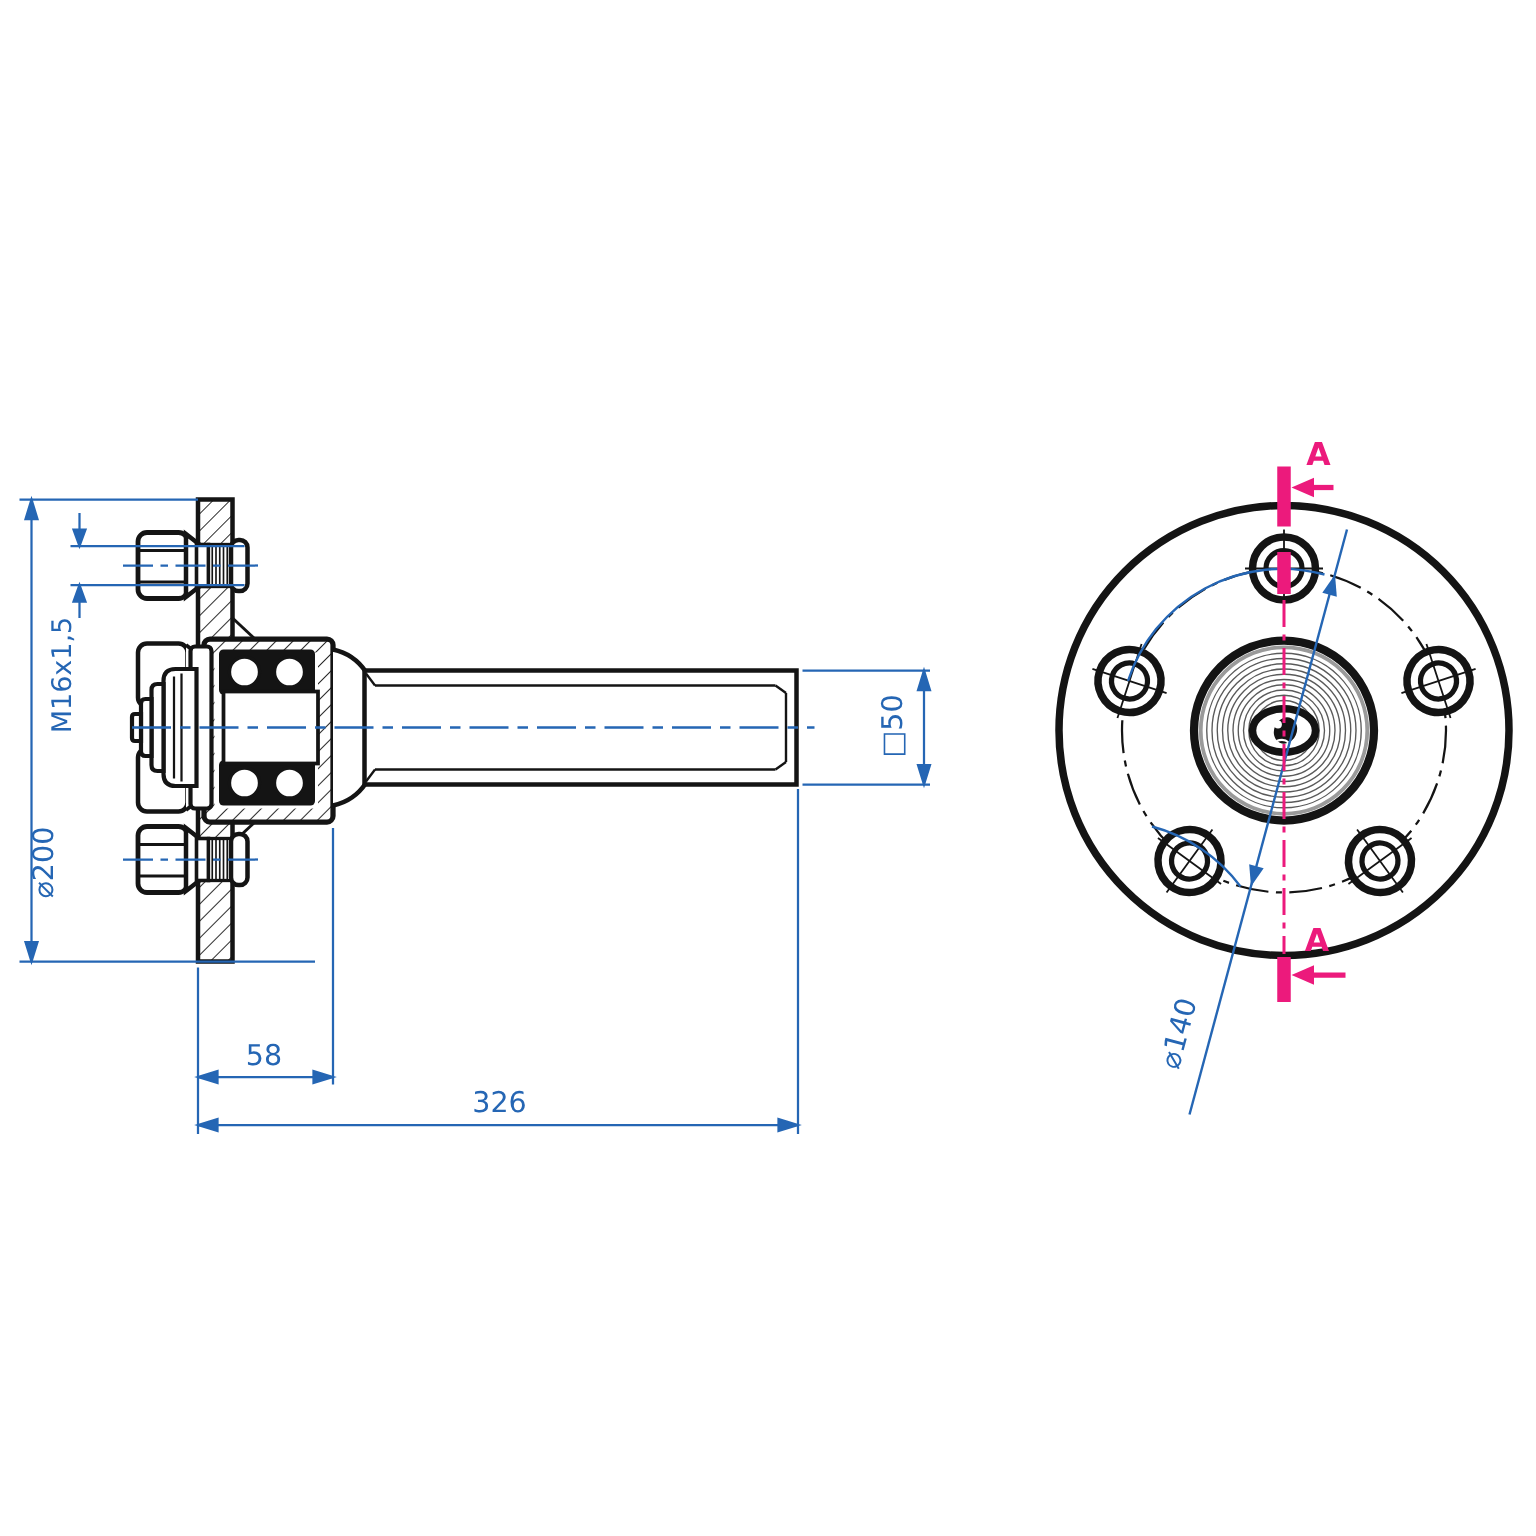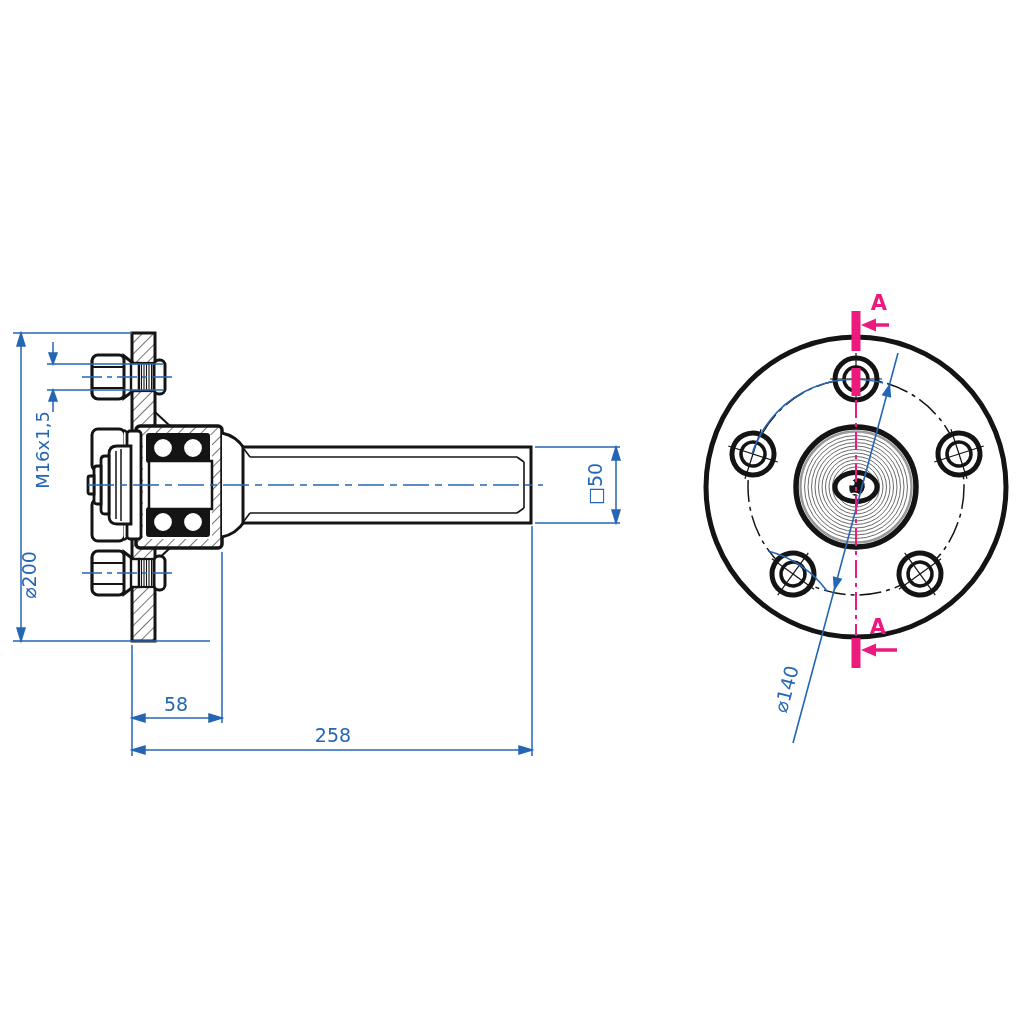--- a/index.html
+++ b/index.html
@@ -262,18 +262,18 @@
     <g>
       <line x1="897" y1="650" x2="868" y2="650" stroke-width="3.5"></line>
       <polygon points="861,650 876,643.5 876,656.5" stroke="none"></polygon>
     </g>
   </g>
 </svg>
 
   <div class="label rot90" style="left:29px;top:575px;">⌀200</div>
   <div class="label rot90" style="left:42px;top:450px;font-size:18px;">M16x1,5</div>
   <div class="label" style="left:176px;top:704px;">58</div>
-  <div class="label" style="left:333px;top:735px;">258</div>
+  <div class="label" style="left:333px;top:735px;">326</div>
   <div class="label rot90" style="left:595px;top:484px;">□50</div>
   <div class="label rot75" style="left:786px;top:689px;">⌀140</div>
   <div class="seclabel" style="left:879px;top:303px;">A</div>
   <div class="seclabel" style="left:878px;top:627px;">A</div>
 </div>
 
 </body></html>

